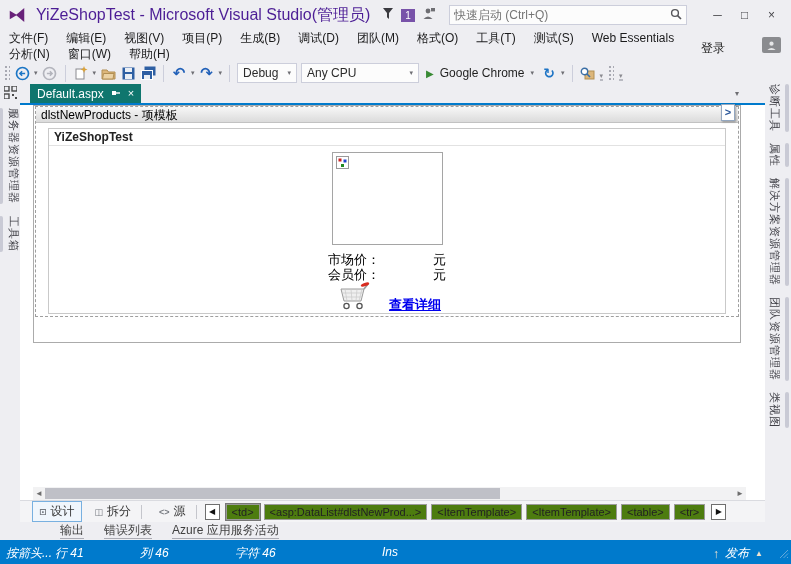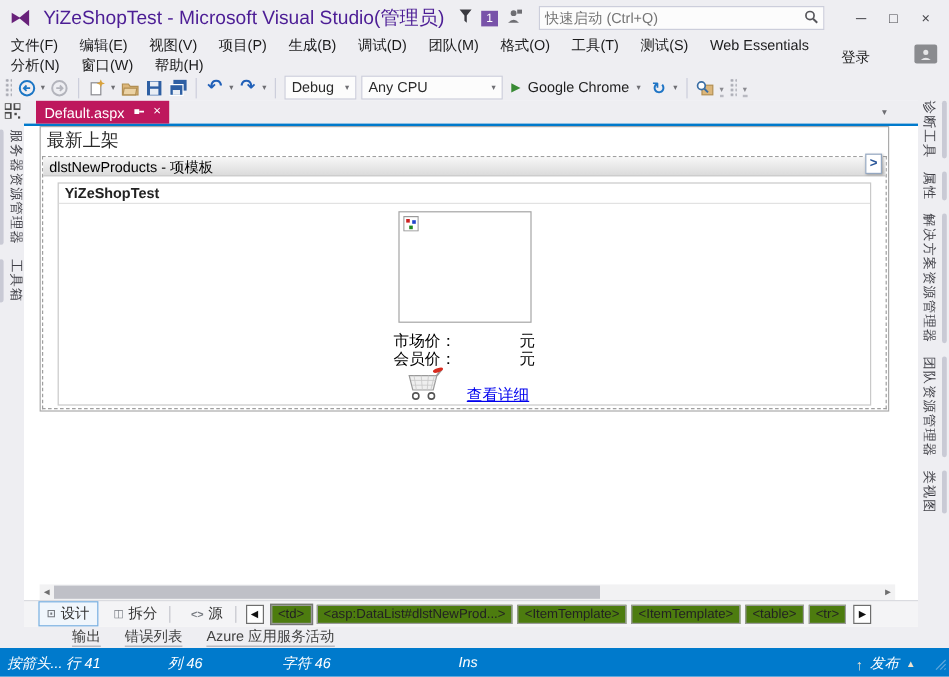--- a/index.html
+++ b/index.html
@@ -49,39 +49,39 @@
   .vtab { display:flex; margin-bottom:12px; }
   .right-strip .vtab { margin-bottom:0; }
   .chan { width:4px; border-radius:2px; background:#C9CAD5; }
   .left-strip .chan { margin-right:3px; }
   .right-strip .chan { margin-left:3px; }
   .vlabel { writing-mode:vertical-rl; text-orientation:sideways; font-size:11px; color:#3F3F46; letter-spacing:1px; }
 
   
   .editor { position:absolute; left:20px; top:84px; width:745px; height:438px; background:#fff; }
   .tabbar { position:absolute; left:0; top:0; width:745px; height:21px; background:#EEEEF2; border-bottom:2px solid #007ACC; }
-  .tab { position:absolute; left:10px; top:0; height:19px; background:#be185d; color:#fff; display:flex; align-items:center; padding:0 7px; gap:7px; font-size:12px; }
+  .tab { position:absolute; left:10px; top:0; height:19px; background:#0f766e; color:#fff; display:flex; align-items:center; padding:0 7px; gap:7px; font-size:12px; }
   .tab-close { font-size:11px; line-height:11px; }
   .doc-caret { position:absolute; right:26px; top:5px; color:#6E6E73; font-size:8px; }
   .docarea { position:absolute; left:0; top:21px; width:745px; height:382px; background:#fff; }
 
   .design { position:absolute; left:13px; top:0; width:708px; height:238px; border:1px solid #ABABAB; background:#fff; }
   .section-title { height:24px; line-height:24px; padding-left:5px; font-size:15px; color:#2B2B2B; }
   .dl-box { margin:0 1px; border:1px dashed #9F9F9F; position:relative; height:211px; }
   .dl-header { height:16px; background:linear-gradient(#F7F7F7,#DBDBDB); border-bottom:1px solid #C2C2C2; font-size:12px; padding-left:5px; line-height:16px; color:#000; }
   .smart-tag { position:absolute; right:3px; top:-3px; width:14px; height:17px; background:#fff; border:1px solid #94A7C0;
                color:#2B579A; font-weight:bold; font-size:11px; text-align:center; line-height:15px; box-shadow:1px 1px 2px rgba(0,0,0,0.35); }
   .tmpl-box { margin:5px 12px; border:1px solid #C9C9C9; height:186px; }
   .tmpl-header { height:17px; line-height:17px; padding-left:5px; font-weight:bold; font-size:12px; color:#222; border-bottom:1px solid #E2E2E2; }
   .tmpl-content { text-align:center; }
   .img-ph { width:111px; height:93px; border:1px solid #A5A5A5; margin:6px auto 0; position:relative; background:#fff; }
   .broken { position:absolute; left:3px; top:3px; }
   .price { width:118px; margin:0 auto; display:flex; justify-content:space-between; font-size:13px; color:#000; line-height:15px; }
   .price.first { margin-top:7px; }
-  .cart-row { display:flex; align-items:flex-end; justify-content:center; gap:16px; margin-top:2px; height:30px; }
+  .cart-row { display:flex; align-items:flex-end; justify-content:center; gap:16px; margin-top:2px; height:30px;font-weight:bold; }
   .detail-link { color:#0000EE; text-decoration:underline; font-size:13px; line-height:18px; }
 
   .hscroll { position:absolute; left:13px; top:403px; width:713px; height:13px; background:#F2F2F3; display:flex; align-items:center; }
   .hs-arrow { width:12px; text-align:center; color:#6E6E6E; font-size:8px; line-height:13px; }
   .hs-track { flex:1; position:relative; height:13px; }
   .hs-thumb { position:absolute; left:0; top:1px; height:11px; width:66%; background:#BFC0C7; }
 
   .viewbar { position:absolute; left:0; top:416px; width:745px; height:22px; background:#F4F4F6; border-top:1px solid #DADBE0;
              display:flex; align-items:center; font-size:12px; color:#333; white-space:nowrap; }
   .vw-btn { display:flex; align-items:center; gap:4px; padding:1px 6px; margin-left:7px; }
@@ -305,21 +305,20 @@
           <line x1="5" y1="5" x2="9" y2="5" stroke="#FFFFFF" stroke-width="1.4"></line>
         </svg>
       </span>
       <span class="tab-close">×</span>
     </div>
     <span class="doc-caret">▾</span>
   </div>
 
   <div class="docarea">
     <div class="design">
-      <div class="section-title">最新上架</div>
       <div class="dl-box">
         <div class="dl-header">dlstNewProducts - 项模板</div>
         <span class="smart-tag">&gt;</span>
         <div class="tmpl-box">
           <div class="tmpl-header">YiZeShopTest</div>
           <div class="tmpl-content">
             <div class="img-ph">
               <span class="broken">
                 <svg width="13" height="13" viewBox="0 0 13 13">
                   <rect x="0.5" y="0.5" width="12" height="12" fill="#FFFFFF" stroke="#9A9A9A"></rect>

